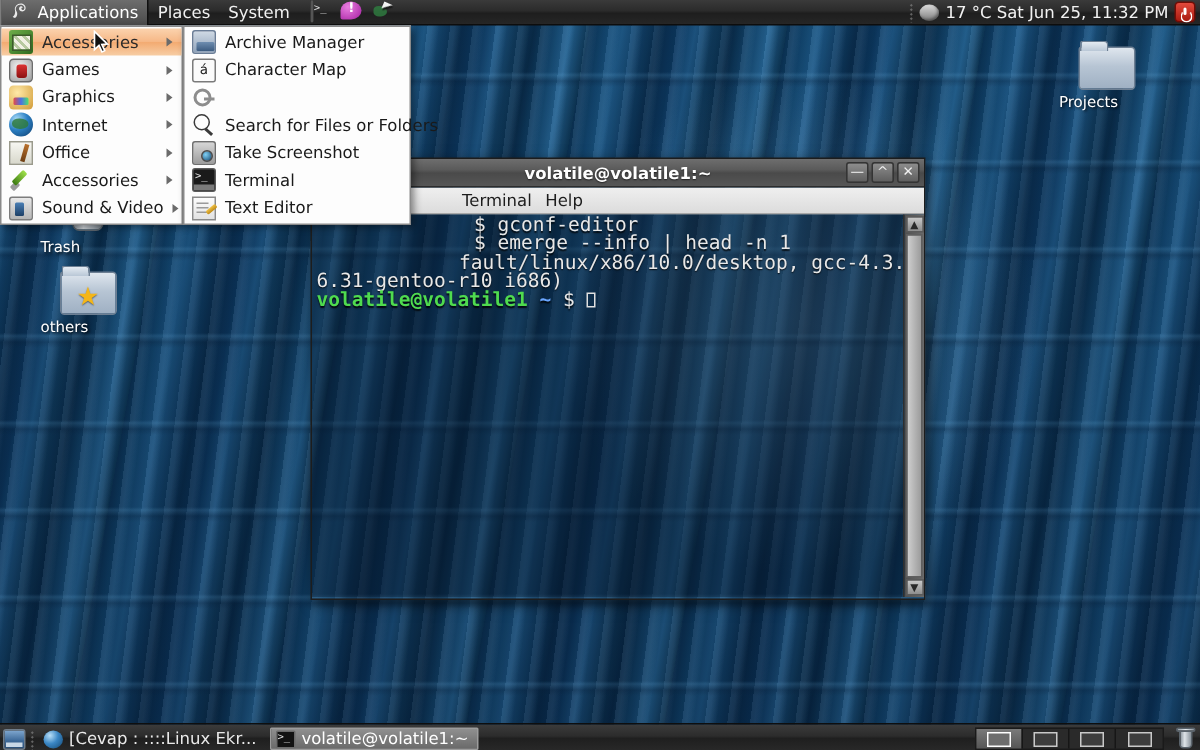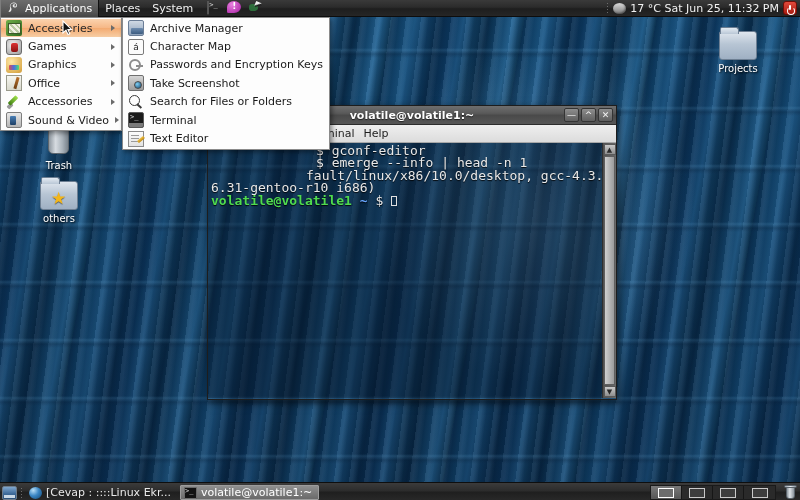--- a/index.html
+++ b/index.html
@@ -123,21 +123,21 @@
     background: linear-gradient(to bottom, #fbd3ae 0%, #f6b887 48%, #f3ab72 52%, #f7cda4 100%);
     color: #2a2a2a;
   }
   .menu-item .mi-ico { width: 16px; height: 16px; flex: 0 0 16px; position: relative; }
   .menu-item .mi-label { flex: 1; }
   .menu-item .arrow {
     width: 0; height: 0; border-left: 4px solid #6b6b6b;
     border-top: 3.5px solid transparent; border-bottom: 3.5px solid transparent;
   }
   #app-menu { left: 0; top: 17px; width: 122px; }
-  #sub-menu { left: 122px; top: 17px; width: 208px; }
+  #sub-menu { left: 122px; top: 17px; width: 152px; }
 
   
   .ic-access { background: linear-gradient(135deg,#6fae4a,#2e6a1d); border-radius:2px; position:relative; }
   .ic-access::after{content:"";position:absolute;left:2px;top:3px;width:11px;height:9px;
     background:repeating-linear-gradient(45deg,#f2f0e4 0 2px,#b8c9a0 2px 4px);border:1px solid #3c5a2a;}
   .ic-games { background: radial-gradient(circle at 40% 35%, #f4f4f4, #9b9b9b); border:1px solid #6c6c6c;
     border-radius:3px; position:relative;}
   .ic-games::after{content:"";position:absolute;left:4px;top:3px;width:7px;height:9px;
     background:linear-gradient(#d33,#8b1111);border-radius:2px;}
   .ic-graphics{background:radial-gradient(circle at 35% 30%,#ffe9a8,#d19b36);border-radius:3px;position:relative;}
@@ -185,21 +185,21 @@
     font-family:"DejaVu Sans Mono",monospace;}
   .ic-term::after{content:"";position:absolute;left:0;bottom:0;width:100%;height:4px;background:#7a7a7a;}
   .ic-text{background:linear-gradient(#fcfcfc,#e2e2e2);border:1px solid #8a8a8a;position:relative;}
   .ic-text::before{content:"";position:absolute;left:2px;top:3px;width:8px;height:1px;
     box-shadow:0 3px 0 #9a9a9a, 0 6px 0 #9a9a9a; background:#9a9a9a;}
   .ic-text::after{content:"";position:absolute;left:8px;top:6px;width:8px;height:3px;
     background:linear-gradient(#f0c34a,#c08a14);transform:rotate(-40deg);border-radius:1px;}
 
   
   .desk-icon {
-    position: absolute; width: 64px; text-align: center; color: #ffffff;
+    position: absolute; width: 64px; color: #ffffff;
     font-size: 10px; text-shadow: 1px 1px 2px rgba(0,0,0,.95); z-index: 5; cursor: default;
   }
   .desk-icon .glyph { width: 40px; height: 34px; margin: 0 auto 1px; position: relative; }
   .folder {
     width: 38px; height: 29px; position: absolute; left: 1px; top: 3px;
     background: linear-gradient(to bottom, #dfe6ee 0%, #b7c5d4 45%, #9fb0c3 100%);
     border: 1px solid #6d7f93; border-radius: 2px 3px 3px 3px;
   }
   .folder::before {
     content: ""; position: absolute; left: 0px; top: -5px; width: 17px; height: 6px;
@@ -431,20 +431,25 @@
         <span class="mi-ico ic-games"></span>
         <span class="mi-label">Games</span>
         <span class="arrow"></span>
       </div>
       <div class="menu-item">
         <span class="mi-ico ic-graphics"></span>
         <span class="mi-label">Graphics</span>
         <span class="arrow"></span>
       </div>
       <div class="menu-item">
+        <span class="mi-ico ic-internet"></span>
+        <span class="mi-label">Internet</span>
+        <span class="arrow"></span>
+      </div>
+      <div class="menu-item">
         <span class="mi-ico ic-office"></span>
         <span class="mi-label">Office</span>
         <span class="arrow"></span>
       </div>
       <div class="menu-item">
         <span class="mi-ico ic-programming"></span>
         <span class="mi-label">Accessories</span>
         <span class="arrow"></span>
       </div>
       <div class="menu-item">
@@ -458,29 +463,28 @@
       <div class="menu-item">
         <span class="mi-ico ic-archive"></span>
         <span class="mi-label">Archive Manager</span>
       </div>
       <div class="menu-item">
         <span class="mi-ico ic-charmap"></span>
         <span class="mi-label">Character Map</span>
       </div>
       <div class="menu-item">
         <span class="mi-ico ic-keys"></span>
-        <span class="mi-label">Passwords and Encryption Keys</span>
+      </div>
+      <div class="menu-item">
+        <span class="mi-ico ic-search"></span>
+        <span class="mi-label">Search for Files or Folders</span>
       </div>
       <div class="menu-item">
         <span class="mi-ico ic-shot"></span>
         <span class="mi-label">Take Screenshot</span>
-      </div>
-      <div class="menu-item">
-        <span class="mi-ico ic-search"></span>
-        <span class="mi-label">Search for Files or Folders</span>
       </div>
       <div class="menu-item">
         <span class="mi-ico ic-term"></span>
         <span class="mi-label">Terminal</span>
       </div>
       <div class="menu-item">
         <span class="mi-ico ic-text"></span>
         <span class="mi-label">Text Editor</span>
       </div>
     </div>

